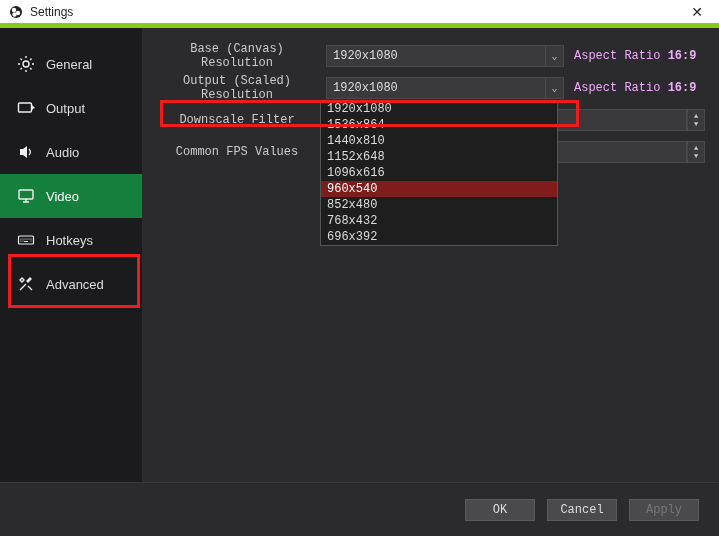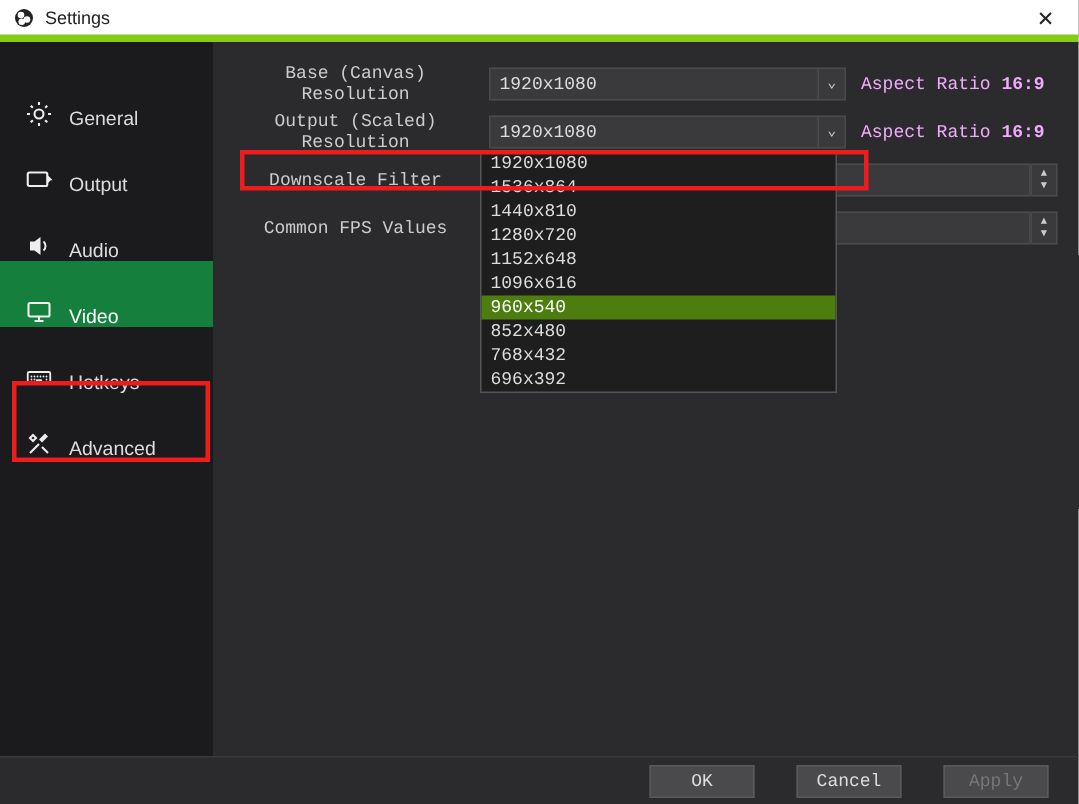--- a/index.html
+++ b/index.html
@@ -50,21 +50,21 @@
     display: flex;
     background: #2b2b2e;
   }
   .sidebar {
     width: 142px;
     background: #1b1b1e;
     padding-top: 14px;
   }
   .sidebar-item {
     display: flex;
-    align-items: flex-end;
+    align-items: center;
     height: 44px;
     padding-left: 16px;
     color: #ddd;
     font-size: 13px;
     cursor: pointer;
     gap: 10px;
   }
   .sidebar-item.selected {
     background: #15803d;
     color: #fff;
@@ -159,31 +159,31 @@
   }
   .dropdown-list .opt {
     padding: 1px 6px;
     color: #ddd;
     font-size: 12px;
     line-height: 14px;
     cursor: pointer;
     font-family: Consolas, "Courier New", monospace;
   }
   .dropdown-list .opt.highlight {
-    background: #4d7c0f;
+    background: #7f1d1d;
     color: #fff;
   }
 
   .footer {
-    height: 32px;
+    height: 54px;
     background: #2b2b2e;
     display: flex;
     justify-content: flex-end;
     align-items: center;
-    gap: 28px;
+    gap: 12px;
     padding-right: 20px;
     border-top: 1px solid #3a3a3d;
   }
   .btn {
     min-width: 70px;
     height: 22px;
     background: #4a4a4d;
     border: 1px solid #5a5a5d;
     color: #ddd;
     font-size: 12px;
@@ -324,21 +324,20 @@
         <div class="spinner">▲<br>▼</div>
         <div class="spacer"></div>
         <div class="blank-field" style="width:248px;height:22px;background:#3a3a3d;border:1px solid #4a4a4d"></div>
         <div class="spinner">▲<br>▼</div>
       </div>
 
       <div class="dropdown-list" id="res-dropdown">
           <div class="opt">1920x1080</div>
           <div class="opt">1536x864</div>
           <div class="opt">1440x810</div>
-          <div class="opt">1280x720</div>
           <div class="opt">1152x648</div>
           <div class="opt">1096x616</div>
           <div class="opt highlight">960x540</div>
           <div class="opt">852x480</div>
           <div class="opt">768x432</div>
           <div class="opt">696x392</div>
         </div>
     </div>
   </div>
 

